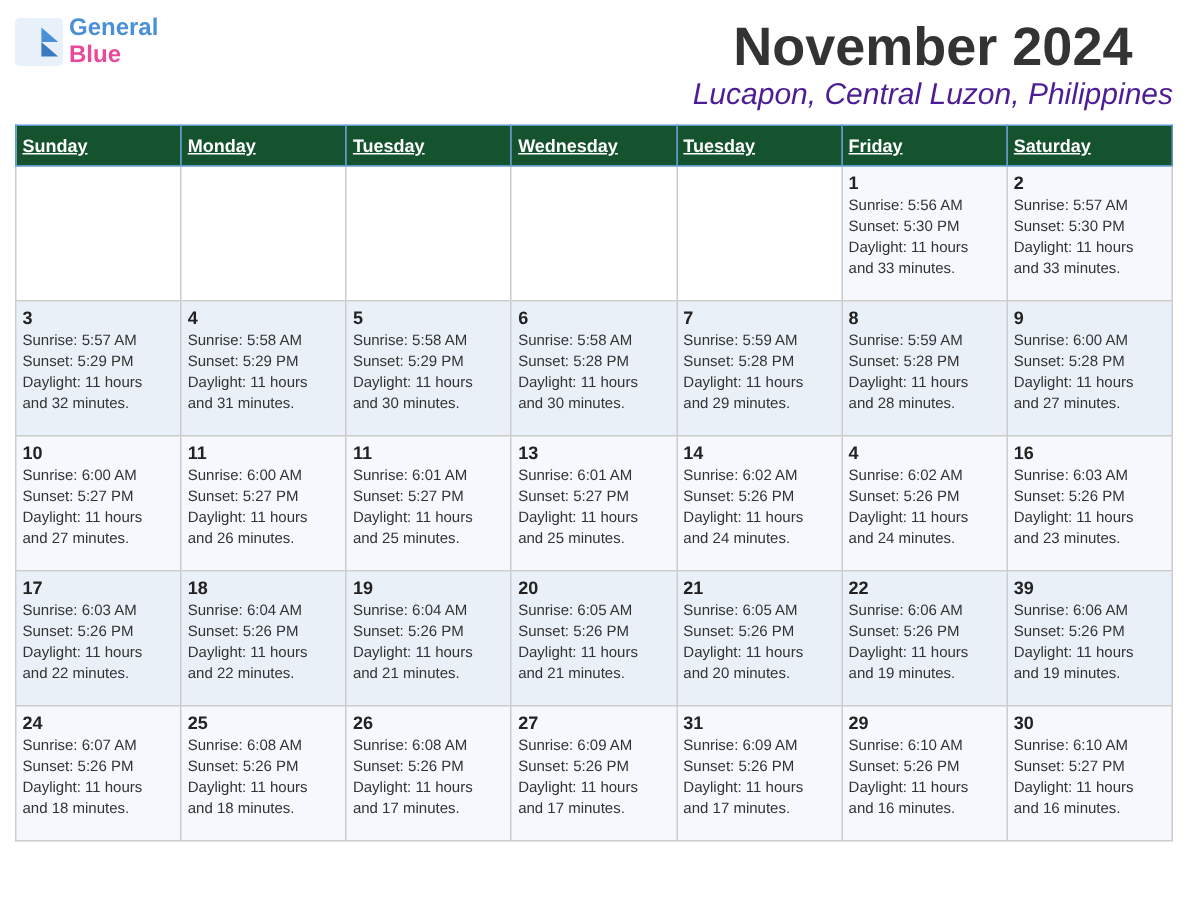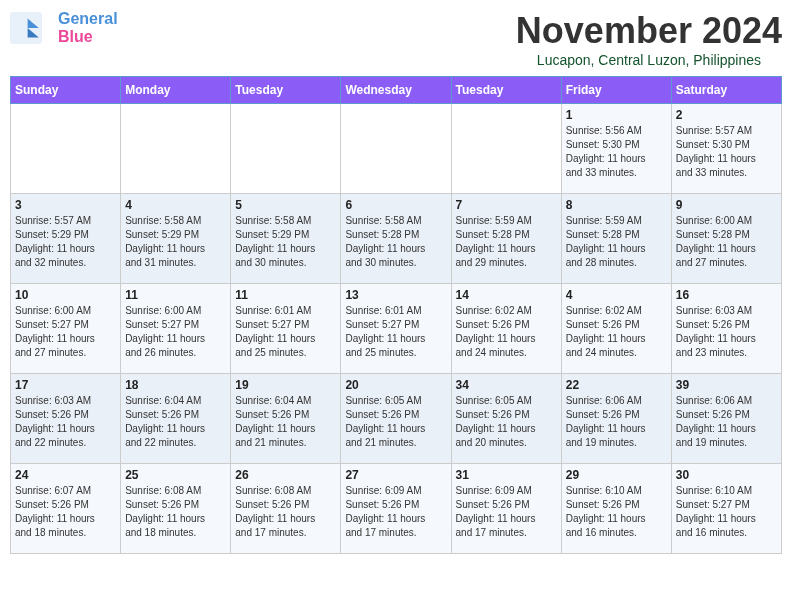--- a/index.html
+++ b/index.html
@@ -12,21 +12,21 @@
     }
     .header {
       display: flex;
       align-items: flex-start;
       justify-content: space-between;
       margin-bottom: 8px;
     }
     .logo {
       display: flex;
       align-items: center;
-      gap: 16px;
+      gap: 4px;
     }
     .logo-text {
       font-size: 16px;
       font-weight: bold;
       color: #333;
       line-height: 1.1;
     }
     .logo-text span {
       color: #4a90d9;
     }
@@ -36,36 +36,38 @@
     }
     .title-block {
       text-align: center;
     }
     .month-title {
       font-size: 36px;
       font-weight: bold;
       color: #333;
     }
     .location {
-      font-size: 14px;
-      color: #14532d;
+      font-size: 20px;
+      color: #4c1d95;
+      font-style: italic;
     }
     .calendar {
       width: 100%;
       border-collapse: collapse;
       font-size: 11px;
     }
     .calendar thead tr th {
-      background: #8b5cf6;
+      background: #14532d;
       color: #fff;
       padding: 6px 4px;
       text-align: left;
       font-size: 12px;
       font-weight: bold;
       border: 1px solid #5a9ad0;
+      text-decoration: underline;
     }
     .calendar tbody tr td {
       border: 1px solid #ccc;
       vertical-align: top;
       padding: 4px;
       height: 90px;
       width: calc(100% / 7);
       background: #fff;
     }
     .calendar tbody tr:nth-child(odd) td {
@@ -209,21 +211,21 @@
         </td>
         <td>
           <div class="day-num">19</div>
           <div class="day-info">Sunrise: 6:04 AM<br>Sunset: 5:26 PM<br>Daylight: 11 hours<br>and 21 minutes.</div>
         </td>
         <td>
           <div class="day-num">20</div>
           <div class="day-info">Sunrise: 6:05 AM<br>Sunset: 5:26 PM<br>Daylight: 11 hours<br>and 21 minutes.</div>
         </td>
         <td>
-          <div class="day-num">34</div>
+          <div class="day-num">21</div>
           <div class="day-info">Sunrise: 6:05 AM<br>Sunset: 5:26 PM<br>Daylight: 11 hours<br>and 20 minutes.</div>
         </td>
         <td>
           <div class="day-num">22</div>
           <div class="day-info">Sunrise: 6:06 AM<br>Sunset: 5:26 PM<br>Daylight: 11 hours<br>and 19 minutes.</div>
         </td>
         <td>
           <div class="day-num">39</div>
           <div class="day-info">Sunrise: 6:06 AM<br>Sunset: 5:26 PM<br>Daylight: 11 hours<br>and 19 minutes.</div>
         </td>

